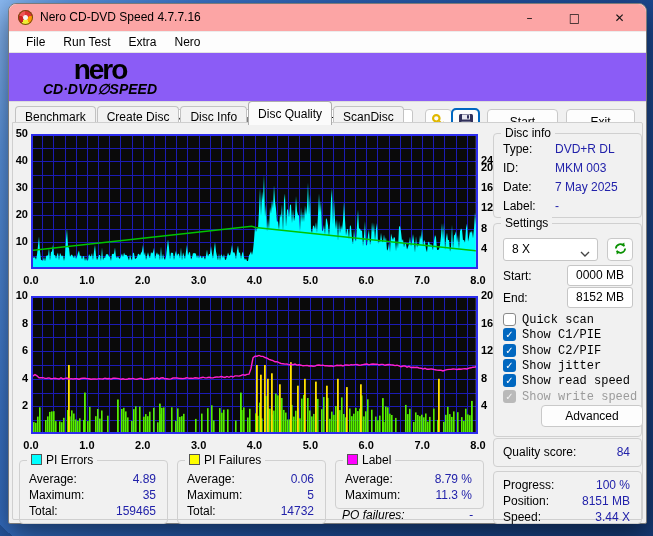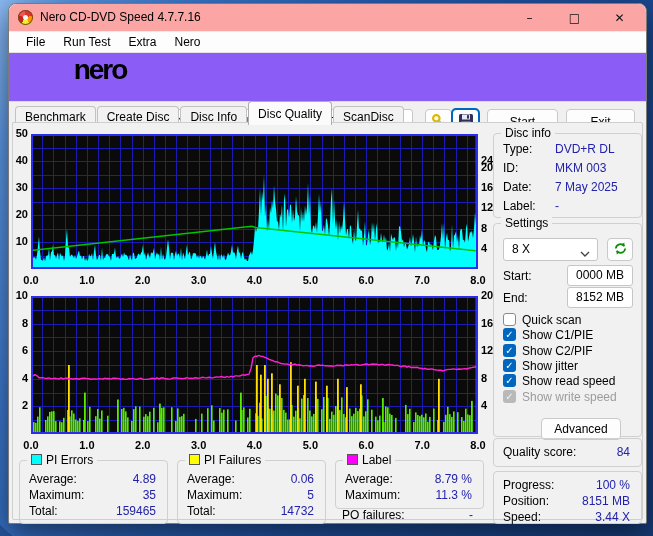--- a/index.html
+++ b/index.html
@@ -58,21 +58,21 @@
   .kv .v{position:absolute;color:#2222aa;}
   .kv .v.right{right:2px;text-align:right;}
   .kv .v.col{left:52px;}
   
   .field{position:absolute;background:#fff;border:1px solid #c6c6c6;border-radius:3px;box-sizing:border-box;font-size:12px;text-align:center;line-height:18px;}
   .cbxrow{position:absolute;left:9px;height:14px;}
   .cbx{position:absolute;left:0;top:0;width:13px;height:13px;border-radius:3px;box-sizing:border-box;}
   .cbx.off{background:#fff;border:1px solid #8a8a8a;}
   .cbx.on{background:#0067c0;color:#fff;font-size:10px;line-height:13px;text-align:center;}
   .cbx.dis{background:#b9b9b9;color:#f2f2f2;font-size:10px;line-height:13px;text-align:center;}
-  .cbxlabel{position:absolute;left:19px;top:0px;font-size:12px;white-space:nowrap;}
+  .cbxlabel{position:absolute;left:19px;top:0px;font-size:12px;white-space:nowrap;font-family:Liberation Mono, monospace;}
   .cbxlabel.dis{color:#9b9b9b;}
   .pushbtn{position:absolute;background:#fdfdfd;border:1px solid #c9c9c9;border-radius:4px;font-size:12px;text-align:center;box-sizing:border-box;padding:0;}
   .icnbtn{position:absolute;background:#fdfdfd;border:1px solid #c9c9c9;border-radius:4px;box-sizing:border-box;padding:0;text-align:center;}
 </style>
 </head>
 <body>
 
 <div id="screen">
   <div id="win">
 
@@ -89,20 +89,21 @@
     <div class="menubar" id="menubar">
         <span class="menuitem">File</span>
         <span class="menuitem">Run Test</span>
         <span class="menuitem">Extra</span>
         <span class="menuitem">Nero</span>
       </div>
 
     <div class="toolbar">
       <div class="logo">
         <div class="logo-top">nero</div>
+        <div class="logo-bottom"><span>CD·DVD</span><span>∅</span><span>SPEED</span></div>
       </div>
       <div class="combo">
         <span class="ctext">[2:0]   ATAPI iHAS324  A BL1P</span>
         <span class="chev">
           <svg width="10" height="7" viewBox="0 0 10 7">
               <polyline points="1,1 5,5 9,1" fill="none" stroke="#444" stroke-width="1.4"></polyline>
             </svg>
         </span>
       </div>
       <button class="toolbtn" id="btn-keys">
@@ -517,21 +518,21 @@
           </div>
           <div class="cbxrow" style="top: 150.2px;">
             <span class="cbx on">✓</span>
             <span class="cbxlabel">Show read speed</span>
           </div>
           <div class="cbxrow" style="top: 165.5px;">
             <span class="cbx dis">✓</span>
             <span class="cbxlabel dis">Show write speed</span>
           </div>
         </div>
-      <button class="pushbtn" style="left:47px;top:181px;width:80px;height:22px;margin-top:13px;">Advanced</button>
+      <button class="pushbtn" style="left:47px;top:181px;width:102px;height:22px;">Advanced</button>
     </div>
 
     <div class="gbox" style="left:484px;top:434px;width:147px;height:27px;">
       <div class="kv" style="top:6px;">
         <span class="k">Quality score:</span>
         <span class="v right">84</span>
       </div>
     </div>
 
     <div class="gbox" id="progressbox" style="left:484px;top:467px;width:147px;height:51px;">
@@ -583,19 +584,19 @@
       <span class="glegend"><span class="swatch" style="background: rgb(255, 0, 255);"></span><span>Label</span></span>
     <div class="kv" style="top: 11px;">
           <span class="k">Average:</span>
           <span class="v right">8.79 %</span>
         </div>
         <div class="kv" style="top: 27px;">
           <span class="k">Maximum:</span>
           <span class="v right">11.3 %</span>
         </div>
       </div>
-    <div class="kv" style="left:333px;top:504px;width:133px;position:absolute;">
+    <div class="kv" style="left:333px;top:504px;width:133px;position:absolute;font-style:italic;">
       <span class="k">PO failures:</span>
       <span class="v right">-</span>
     </div>
 
   </div>
 </div>
 
 </body></html>

